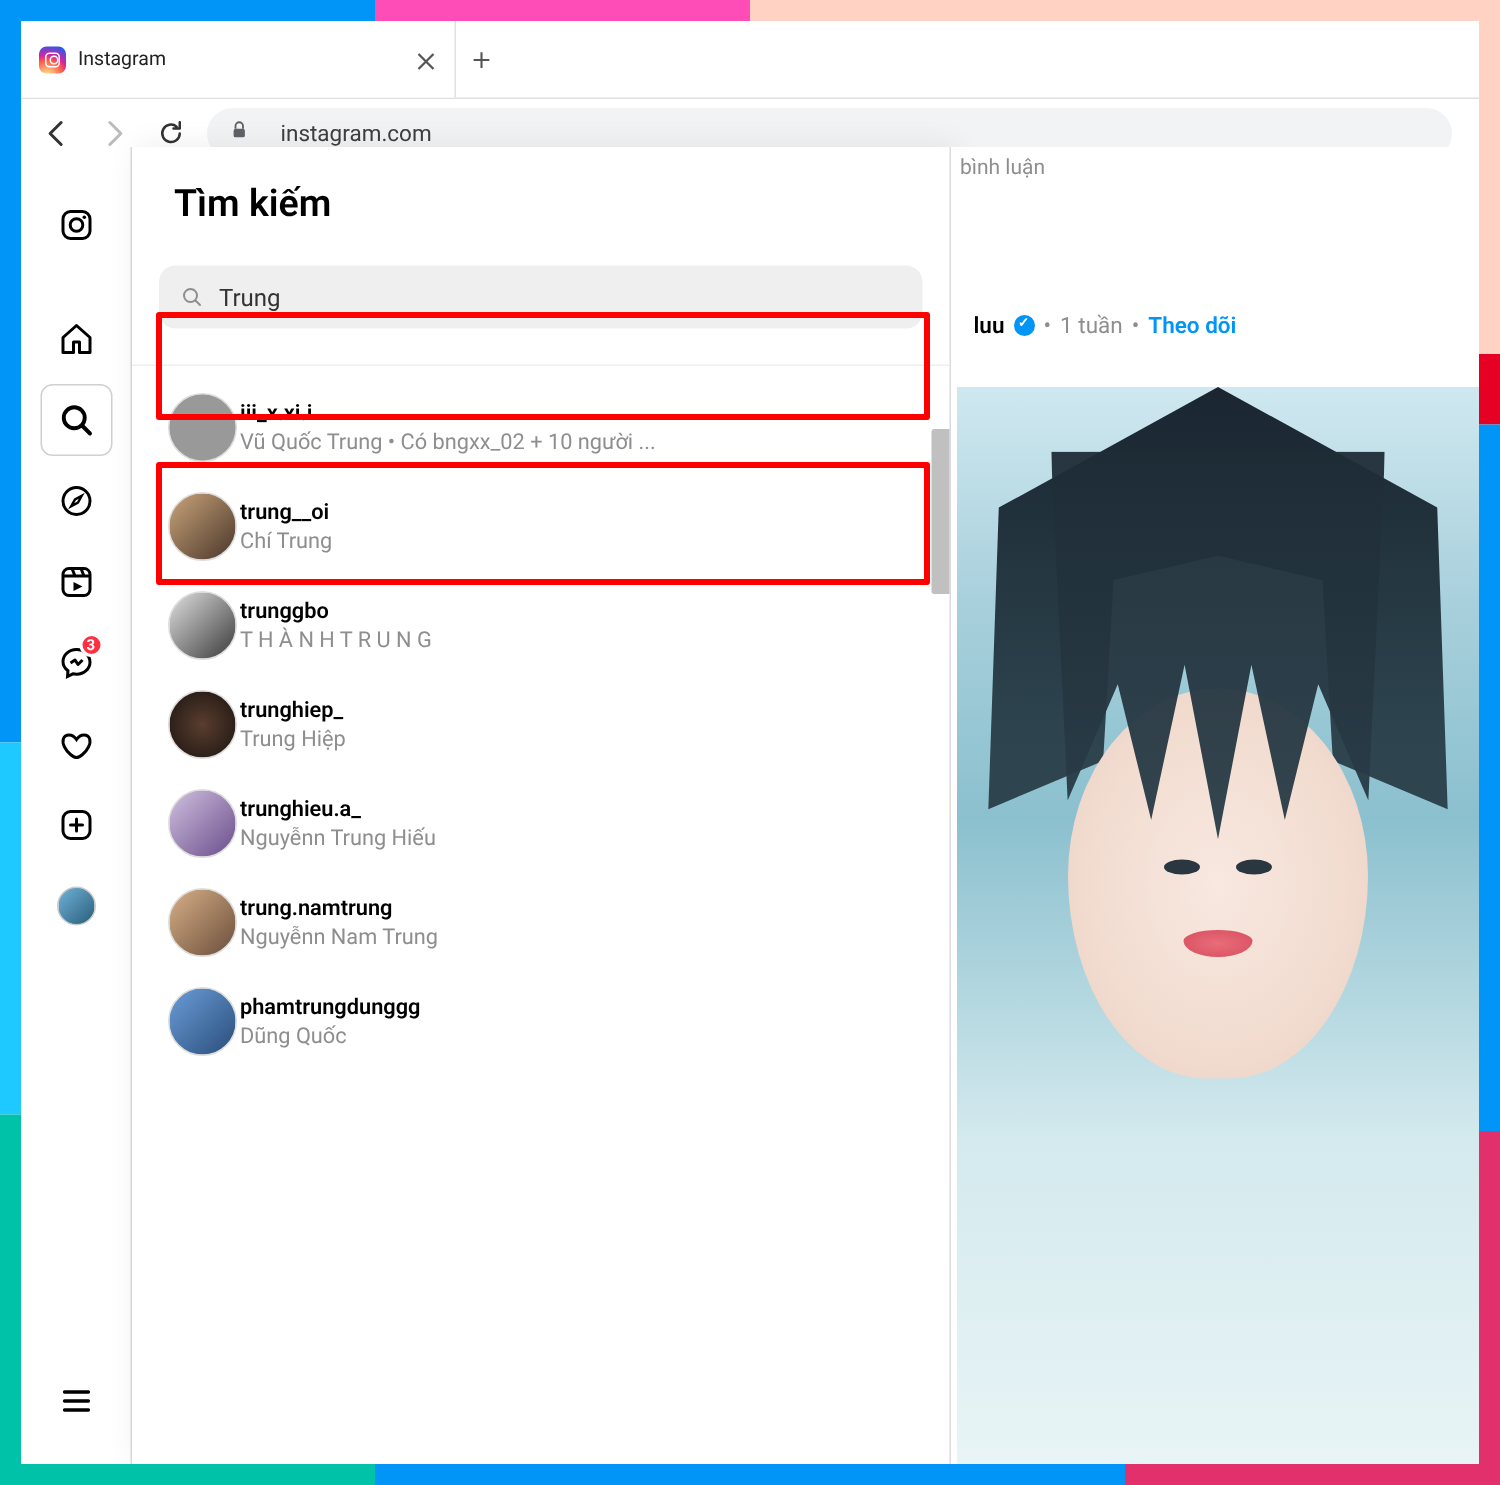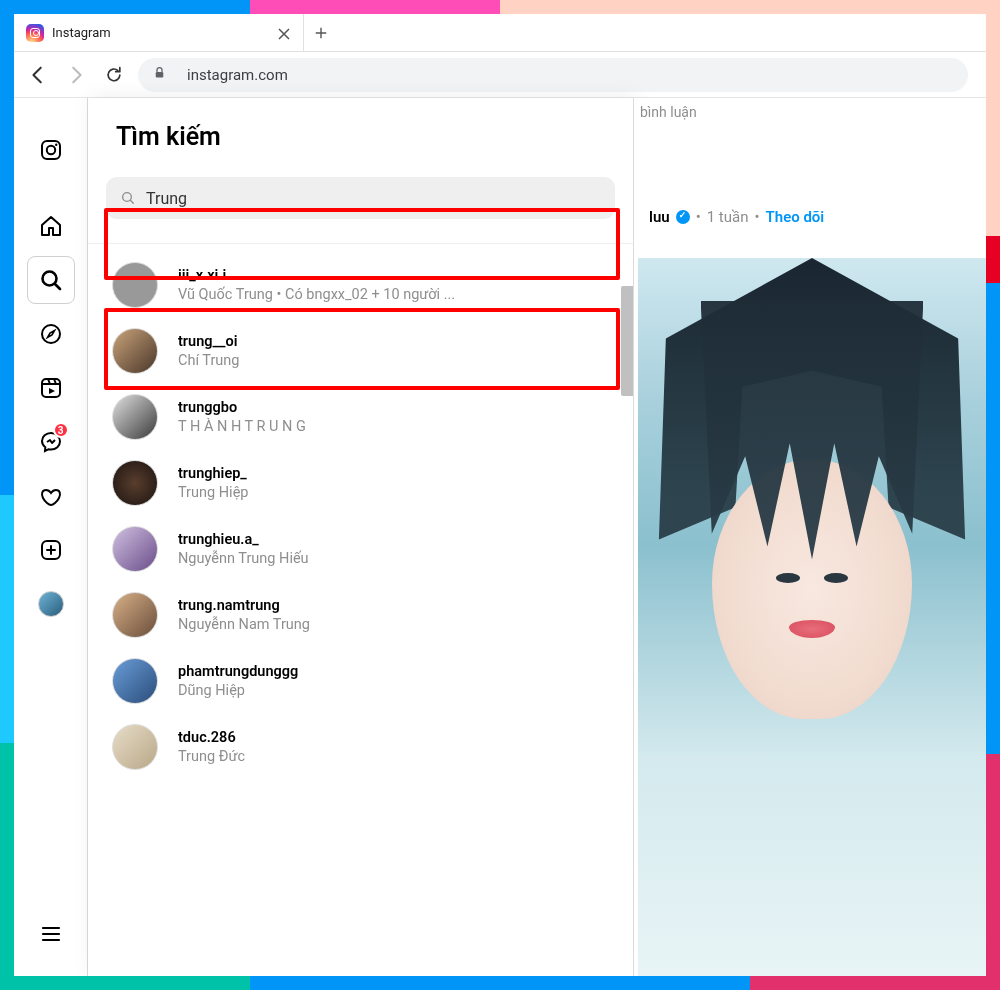--- a/index.html
+++ b/index.html
@@ -14,21 +14,21 @@
 .c-blue { background: #0095f6; }
 .c-pink { background: #ff4db8; }
 .c-peach { background: #ffd2c4; }
 .c-teal { background: #00c2a8; }
 .c-cyan { background: #1ec9ff; }
 .c-red { background: #e60023; }
 .c-magenta { background: #e1306c; }
 
 .window { position: absolute; top: 14px; left: 14px; right: 14px; bottom: 14px; background: #fff; overflow: hidden; }
 
-.tabbar { height: 38px; background: #fff; display: flex; align-items: center; border-bottom: 1px solid #e0e0e0; }
+.tabbar { height: 52px; background: #fff; display: flex; align-items: center; border-bottom: 1px solid #e0e0e0; }
 .tab { display: flex; align-items: center; gap: 8px; padding: 0 12px; height: 100%; border-right: 1px solid #e0e0e0; min-width: 290px; background: #fff; }
 .tab .favicon { width: 18px; height: 18px; border-radius: 5px; background: radial-gradient(circle at 30% 110%, #fdf497 0%, #fd5949 45%, #d6249f 60%, #285aeb 90%); display: flex; align-items: center; justify-content: center; }
 .tab .favicon-inner { width: 10px; height: 10px; border: 1.5px solid #fff; border-radius: 3px; position: relative; }
 .tab .favicon-inner::after { content:''; position:absolute; width:4px; height:4px; border:1.2px solid #fff; border-radius:50%; top:1.5px; left:1.5px; }
 .tab-title { font-size: 13px; color: #222; flex: 1; }
 .tab-close { width: 14px; height: 14px; color: #555; cursor: pointer; }
 .newtab { width: 34px; display: flex; align-items: center; justify-content: center; color: #555; font-size: 18px; cursor: pointer; }
 
 .urlbar { height: 46px; background: #fff; display: flex; align-items: center; gap: 10px; padding: 0 10px; border-bottom: 1px solid #e5e5e5; }
 .nav-btn { width: 28px; height: 28px; display: flex; align-items: center; justify-content: center; color: #333; cursor: pointer; }
@@ -51,21 +51,21 @@
 .sp-title { font-size: 25px; font-weight: 600; padding: 24px 28px 26px; color: #000; }
 .sp-inputwrap { padding: 0 18px 24px; border-bottom: 1px solid #efefef; }
 .sp-input { background: #efefef; border-radius: 11px; height: 42px; display: flex; align-items: center; gap: 10px; padding: 16px 14px; }
 .sp-input svg { color: #8e8e8e; }
 .sp-input-text { font-size: 16px; color: #333; }
 .red-highlight { position: absolute; border: 4px solid #ff0000; pointer-events: none; z-index: 5; border-radius: 2px; }
 .rh1 { top: 110px; left: 16px; width: 516px; height: 72px; }
 .rh2 { top: 210px; left: 16px; width: 516px; height: 82px; }
 
 .results { padding: 8px 0 0; overflow-y: auto; height: calc(100% - 190px); }
-.result-row { display: flex; align-items: center; gap: 20px; padding: 10px 24px; cursor: pointer; }
+.result-row { display: flex; align-items: center; gap: 2px; padding: 10px 24px; cursor: pointer; }
 .r-avatar { width: 46px; height: 46px; border-radius: 50%; background: #999; flex-shrink: 0; border: 1px solid #ddd; }
 .r-text { display: flex; flex-direction: column; gap: 2px; overflow: hidden; }
 .r-user { font-size: 14.5px; font-weight: 600; color: #000; }
 .r-sub { font-size: 14.5px; color: #8e8e8e; white-space: nowrap; overflow: hidden; text-overflow: ellipsis; max-width: 420px; }
 
 .feed { flex: 1; position: relative; overflow: hidden; background: #fff; }
 .feed-header-frag { position: absolute; top: 0; left: 0; right: 0; height: 56px; color: #8e8e8e; font-size: 14px; padding: 6px 20px 0 6px; }
 .post-meta { position: absolute; top: 110px; left: 4px; display: flex; align-items: center; gap: 6px; font-size: 15px; margin-left: 11px; }
 .post-user { font-weight: 600; color: #000; }
 .verified { width: 14px; height: 14px; background: #0095f6; border-radius: 50%; position: relative; display:inline-block; }
@@ -282,28 +282,21 @@
             <div class="r-avatar av-indoor"></div>
             <div class="r-text">
               <div class="r-user">trung.namtrung</div>
               <div class="r-sub">Nguyễnn Nam Trung</div>
             </div>
           </div>
           <div class="result-row">
             <div class="r-avatar av-blue"></div>
             <div class="r-text">
               <div class="r-user">phamtrungdunggg</div>
-              <div class="r-sub">Dũng Hiệp</div>
-            </div>
-          </div>
-          <div class="result-row">
-            <div class="r-avatar av-beige"></div>
-            <div class="r-text">
-              <div class="r-user">tduc.286</div>
-              <div class="r-sub">Trung Đức</div>
+              <div class="r-sub">Dũng Quốc</div>
             </div>
           </div>
         </div>
 
       <div class="scrollbar-stub"></div>
     </div>
 
     <div class="feed">
       <div class="feed-header-frag">bình luận</div>
       <div class="post-meta">

